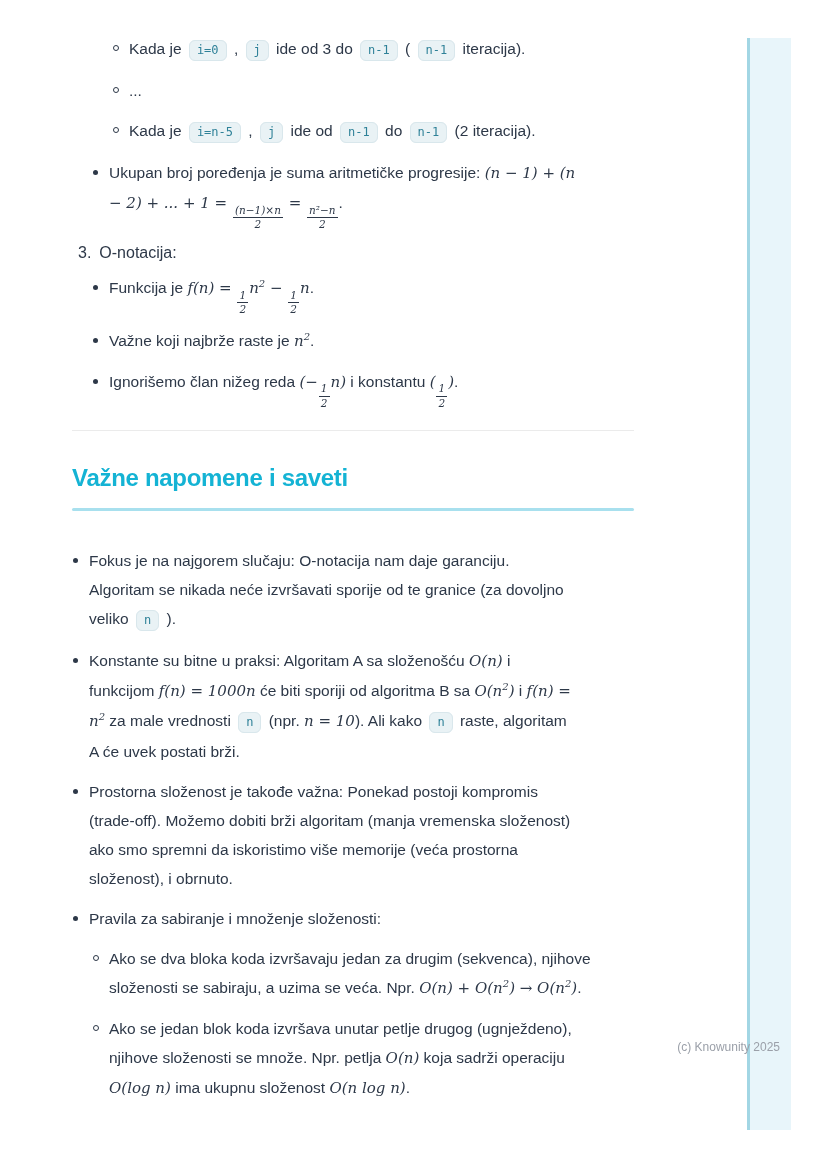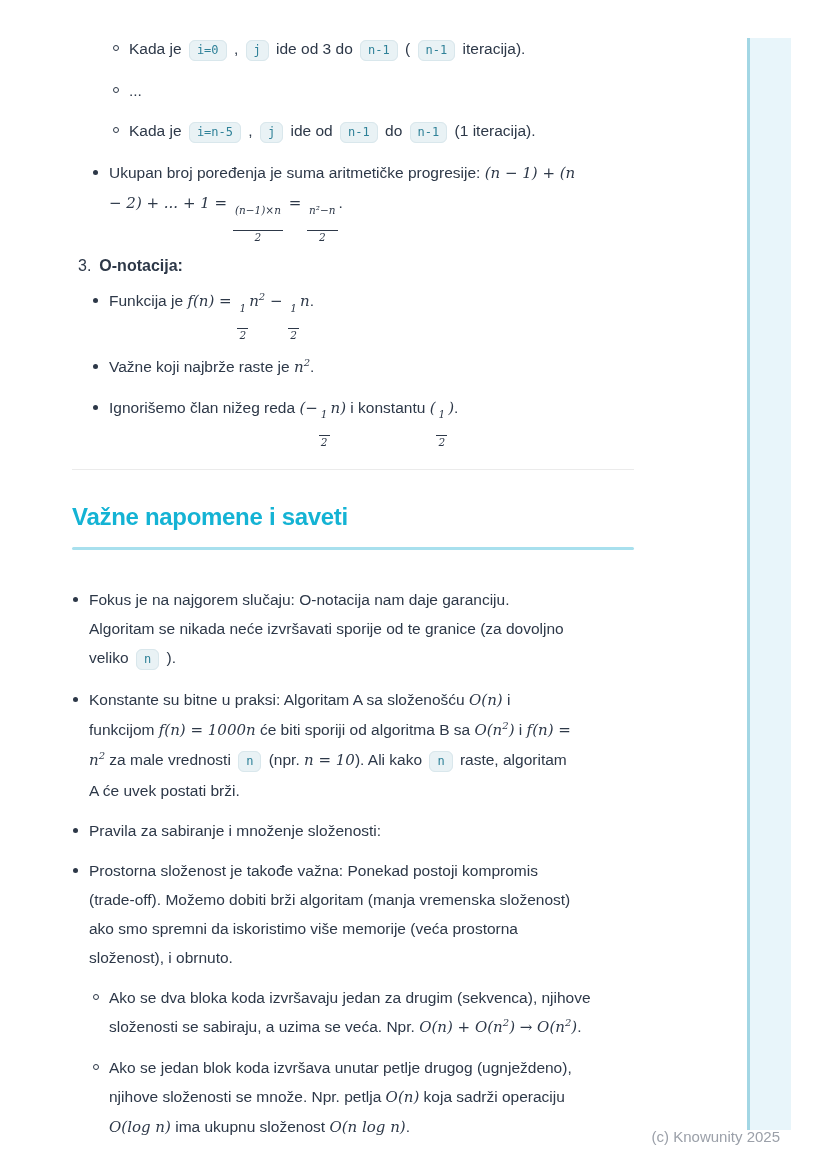--- a/index.html
+++ b/index.html
@@ -36,57 +36,57 @@
     padding:2px 7px 3px;margin:0 3px;white-space:nowrap;
   }
   .seg-m{font-family:"DejaVu Serif",serif;font-style:italic;font-size:15px;}
   .seg-s{font-family:"DejaVu Serif",serif;font-style:italic;font-size:10px;line-height:0;}
   .frac{
     display:inline-flex;flex-direction:column;align-items:center;
     vertical-align:-0.55em;line-height:1;
     font-family:"DejaVu Serif",serif;font-style:italic;font-size:10.5px;
     margin:0 1px;
   }
-  .fr-n{display:block;border-bottom:1px solid var(--text);padding:0 2px 15px;}
+  .fr-n{display:block;border-bottom:1px solid var(--text);padding:0 2px 2px;}
   .fr-d{display:block;padding-top:1px;}
   .blk-numbered{margin:12px 0 22px;}
   .numrow{padding-left:6px;margin:0 0 9px;font-size:16px;line-height:22px;}
   .num-label{margin-right:8px;}
-  .num-title{font-weight:700;}
+  .num-title{font-weight:400;}
   .blk-divider{height:1px;background:#ebebeb;margin:16px 0 30px;}
   .h2{
     font-size:24px;font-weight:800;color:var(--accent);
     letter-spacing:-0.3px;line-height:34px;margin-top:2px;
   }
   .h2-line{height:3px;background:var(--underline);border-radius:2px;margin:13px 0 35px;}
   .right-band{
     position:absolute;left:747px;top:38px;width:44px;height:1092px;
     background:#e8f5fa;border-left:3px solid #a2d6e4;box-sizing:border-box;
   }
   .footer{
-    position:absolute;top:1128px;right:48px;z-index:5;
-    font-size:15px;color:#9ba0a9;
+    position:absolute;top:1040px;right:48px;z-index:5;
+    font-size:12px;color:#9ba0a9;
   }
 </style>
 </head>
 <body>
 
 <div class="content">
     <div class="list" style="margin-left: 40px;">
       <div class="item">
         <span class="marker circle"></span>
         <span class="item-text"><span class="seg-t">Kada je </span><code class="seg-c">i=0</code><span class="seg-t"> , </span><code class="seg-c">j</code><span class="seg-t"> ide od 3 do </span><code class="seg-c">n-1</code><span class="seg-t"> ( </span><code class="seg-c">n-1</code><span class="seg-t"> iteracija).</span></span>
       </div>
       <div class="item">
         <span class="marker circle"></span>
         <span class="item-text"><span class="seg-t">...</span></span>
       </div>
       <div class="item">
         <span class="marker circle"></span>
-        <span class="item-text"><span class="seg-t">Kada je </span><code class="seg-c">i=n-5</code><span class="seg-t"> , </span><code class="seg-c">j</code><span class="seg-t"> ide od </span><code class="seg-c">n-1</code><span class="seg-t"> do </span><code class="seg-c">n-1</code><span class="seg-t"> (1 iteracija).</span></span>
+        <span class="item-text"><span class="seg-t">Kada je </span><code class="seg-c">i=n-5</code><span class="seg-t"> , </span><code class="seg-c">j</code><span class="seg-t"> ide od </span><code class="seg-c">n-1</code><span class="seg-t"> do </span><code class="seg-c">n-1</code><span class="seg-t"> (2 iteracija).</span></span>
       </div>
     </div>
     <div class="list" style="margin-left: 20px;">
       <div class="item">
         <span class="marker disc"></span>
         <span class="item-text"><span class="seg-t">Ukupan broj poređenja je suma aritmetičke progresije: </span><span class="seg-m">(n − 1) + (n − 2) + ... + 1 = </span><span class="frac">
             <span class="fr-n">(n−1)×n</span>
             <span class="fr-d">2</span>
           </span><span class="seg-m"> = </span><span class="frac">
             <span class="fr-n">n²−n</span>
@@ -130,25 +130,25 @@
       <div class="item">
         <span class="marker disc"></span>
         <span class="item-text"><span class="seg-b">Fokus je na najgorem slučaju:</span><span class="seg-t"> O-notacija nam daje garanciju. Algoritam se nikada neće izvršavati sporije od te granice (za dovoljno veliko </span><code class="seg-c">n</code><span class="seg-t"> ).</span></span>
       </div>
       <div class="item">
         <span class="marker disc"></span>
         <span class="item-text"><span class="seg-b">Konstante su bitne u praksi:</span><span class="seg-t"> Algoritam A sa složenošću </span><span class="seg-m">O(n)</span><span class="seg-t"> i funkcijom </span><span class="seg-m">f(n) = 1000n</span><span class="seg-t"> će biti sporiji od algoritma B sa </span><span class="seg-m">O(n</span><sup class="seg-s">2</sup><span class="seg-m">)</span><span class="seg-t"> i </span><span class="seg-m">f(n) = n</span><sup class="seg-s">2</sup><span class="seg-t"> za male vrednosti </span><code class="seg-c">n</code><span class="seg-t"> (npr. </span><span class="seg-m">n = 10</span><span class="seg-t">). Ali kako </span><code class="seg-c">n</code><span class="seg-t"> raste, algoritam A će uvek postati brži.</span></span>
       </div>
       <div class="item">
         <span class="marker disc"></span>
-        <span class="item-text"><span class="seg-b">Pravila za sabiranje i množenje složenosti:</span></span>
+        <span class="item-text"><span class="seg-b">Prostorna složenost je takođe važna:</span><span class="seg-t"> Ponekad postoji kompromis (trade-off). Možemo dobiti brži algoritam (manja vremenska složenost) ako smo spremni da iskoristimo više memorije (veća prostorna složenost), i obrnuto.</span></span>
       </div>
       <div class="item">
         <span class="marker disc"></span>
-        <span class="item-text"><span class="seg-b">Prostorna složenost je takođe važna:</span><span class="seg-t"> Ponekad postoji kompromis (trade-off). Možemo dobiti brži algoritam (manja vremenska složenost) ako smo spremni da iskoristimo više memorije (veća prostorna složenost), i obrnuto.</span></span>
+        <span class="item-text"><span class="seg-b">Pravila za sabiranje i množenje složenosti:</span></span>
       </div>
       <div class="list" style="margin-left: 20px;">
         <div class="item">
           <span class="marker circle"></span>
           <span class="item-text"><span class="seg-t">Ako se dva bloka koda izvršavaju jedan za drugim (sekvenca), njihove složenosti se </span><span class="seg-b">sabiraju</span><span class="seg-t">, a uzima se veća. Npr. </span><span class="seg-m">O(n) + O(n</span><sup class="seg-s">2</sup><span class="seg-m">) → O(n</span><sup class="seg-s">2</sup><span class="seg-m">)</span><span class="seg-t">.</span></span>
         </div>
         <div class="item">
           <span class="marker circle"></span>
           <span class="item-text"><span class="seg-t">Ako se jedan blok koda izvršava unutar petlje drugog (ugnježdeno), njihove složenosti se </span><span class="seg-b">množe</span><span class="seg-t">. Npr. petlja </span><span class="seg-m">O(n)</span><span class="seg-t"> koja sadrži operaciju </span><span class="seg-m">O(log n)</span><span class="seg-t"> ima ukupnu složenost </span><span class="seg-m">O(n log n)</span><span class="seg-t">.</span></span>
         </div>

